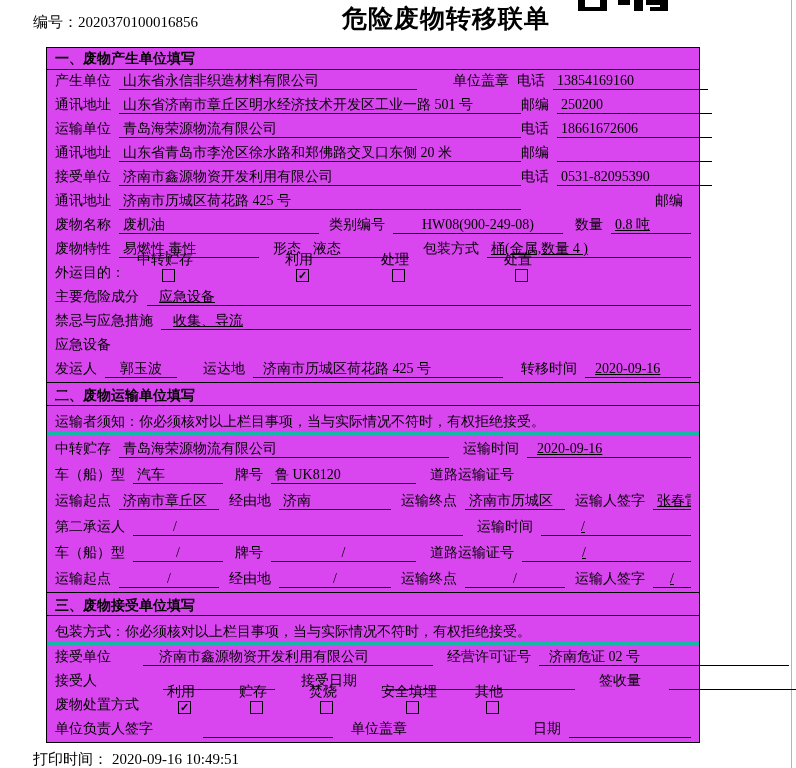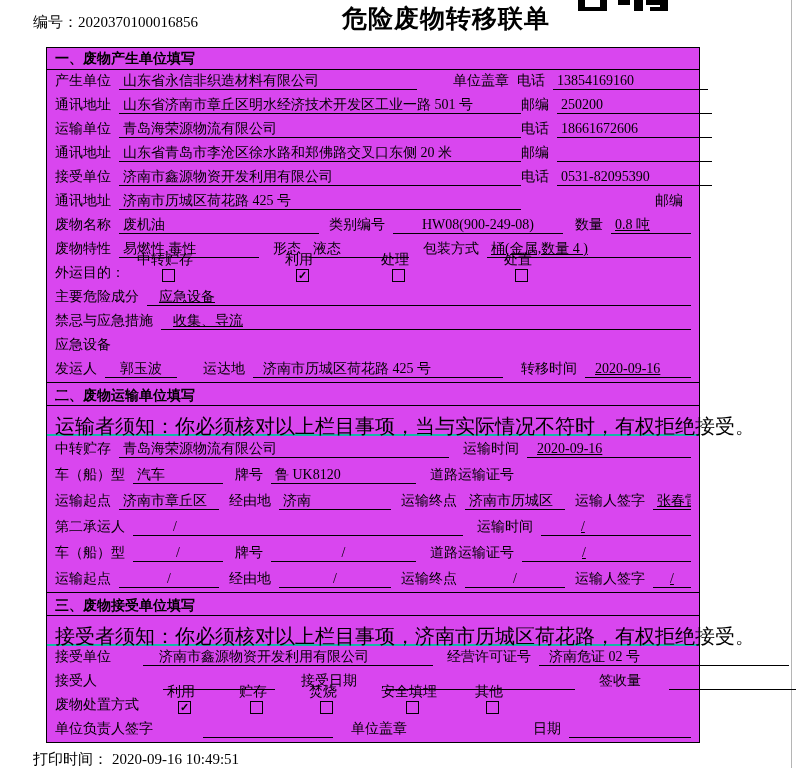--- a/index.html
+++ b/index.html
@@ -16,21 +16,21 @@
   .doc-title { position:absolute; left:0; right:0; top:2px; text-align:center; padding-left:96px;
                font-size:25px; font-weight:bold; letter-spacing:1px; }
   .qr { position:absolute; left:578px; top:0; width:92px; height:11px; }
   .qr i { position:absolute; background:#000; }
 
   
   .form-box { position:absolute; left:23px; top:47px; width:654px; border:1px solid #000; background:#d946ef;margin-left:23px; }
   .sec-hd { font-size:14px; font-weight:bold; padding:3px 8px 2px; border-bottom:1px solid #000;
             height:22px; line-height:16px; }
   .sec-hd.mid { border-top:1px solid #000; height:24px; padding-top:5px; }
-  .notice { font-size:20px; padding:7px 8px 0; border-bottom:2px solid #14b8a6; height:30px; white-space:nowrap; }
+  .notice { font-size:14px; padding:7px 8px 0; border-bottom:5px solid #14b8a6; height:30px; white-space:nowrap; }
   .row { display:flex; align-items:flex-end; padding:2px 8px 4px; height:24px; font-size:14px; white-space:nowrap; }
   .row2 { height:26px; }
   .lab { flex:none; margin-right:8px; line-height:18px; }
   .u { border-bottom:1px solid #000; padding:0 4px; height:18px; line-height:18px; overflow:hidden; flex:none; }
   .grow { flex:1 1 auto;text-decoration:underline; }
   .ctr { text-align:center; }
   .rt { margin-left:auto; }
   .mr50 { margin-right:50px; }
   .cbx { display:flex; align-items:center; line-height:18px;flex-direction:column; }
   .cb { width:13px; height:13px; border:1.5px solid #000; margin-left:7px; font-size:11px;
@@ -218,21 +218,21 @@
     <span class="u ctr" style="width:100px">/</span>
     <span class="lab" style="margin-left:10px">经由地</span>
     <span class="u ctr" style="width:112px">/</span>
     <span class="lab" style="margin-left:10px">运输终点</span>
     <span class="u ctr" style="width:100px">/</span>
     <span class="lab" style="margin-left:10px">运输人签字</span>
     <span class="u grow ctr">/</span>
   </div>
 
   <div class="sec-hd mid">三、废物接受单位填写</div>
-  <div class="notice">接受者须知：你必须核对以上栏目事项，济南市历城区荷花路，有权拒绝接受。</div>
+  <div class="notice">包装方式：你必须核对以上栏目事项，当与实际情况不符时，有权拒绝接受。</div>
 
   <div class="row">
     <span class="lab">接受单位</span>
     <span class="u" style="width:290px;margin-left:24px;padding-left:16px">济南市鑫源物资开发利用有限公司</span>
     <span class="lab" style="margin-left:14px">经营许可证号</span>
     <span class="u" style="width:250px;padding-left:10px">济南危证 02 号</span>
   </div>
 
   <div class="row">
     <span class="lab">接受人</span>

